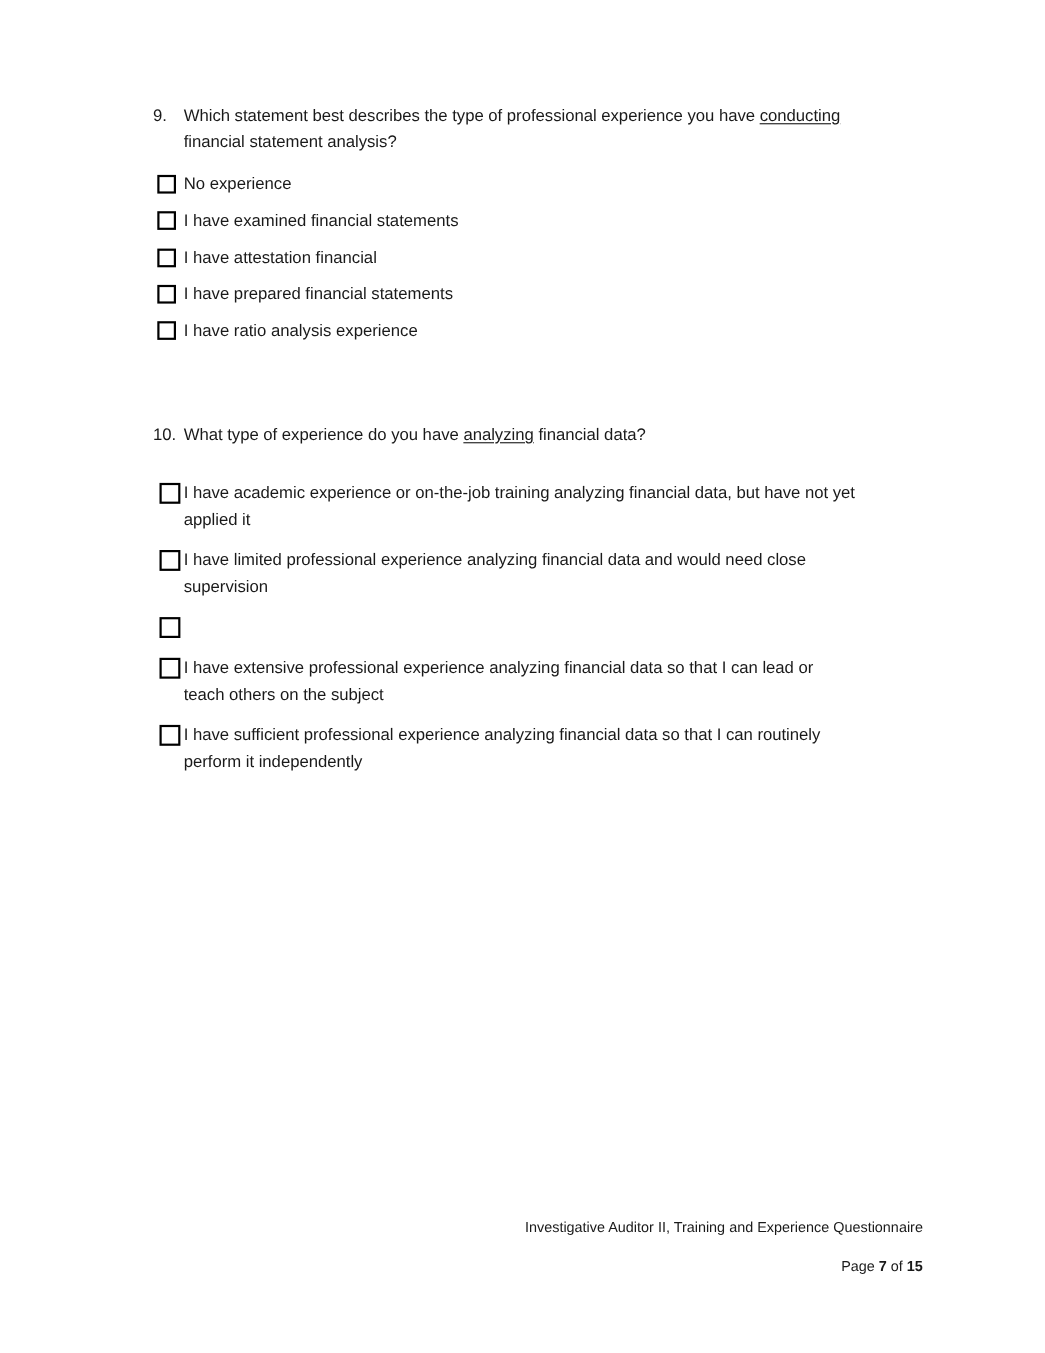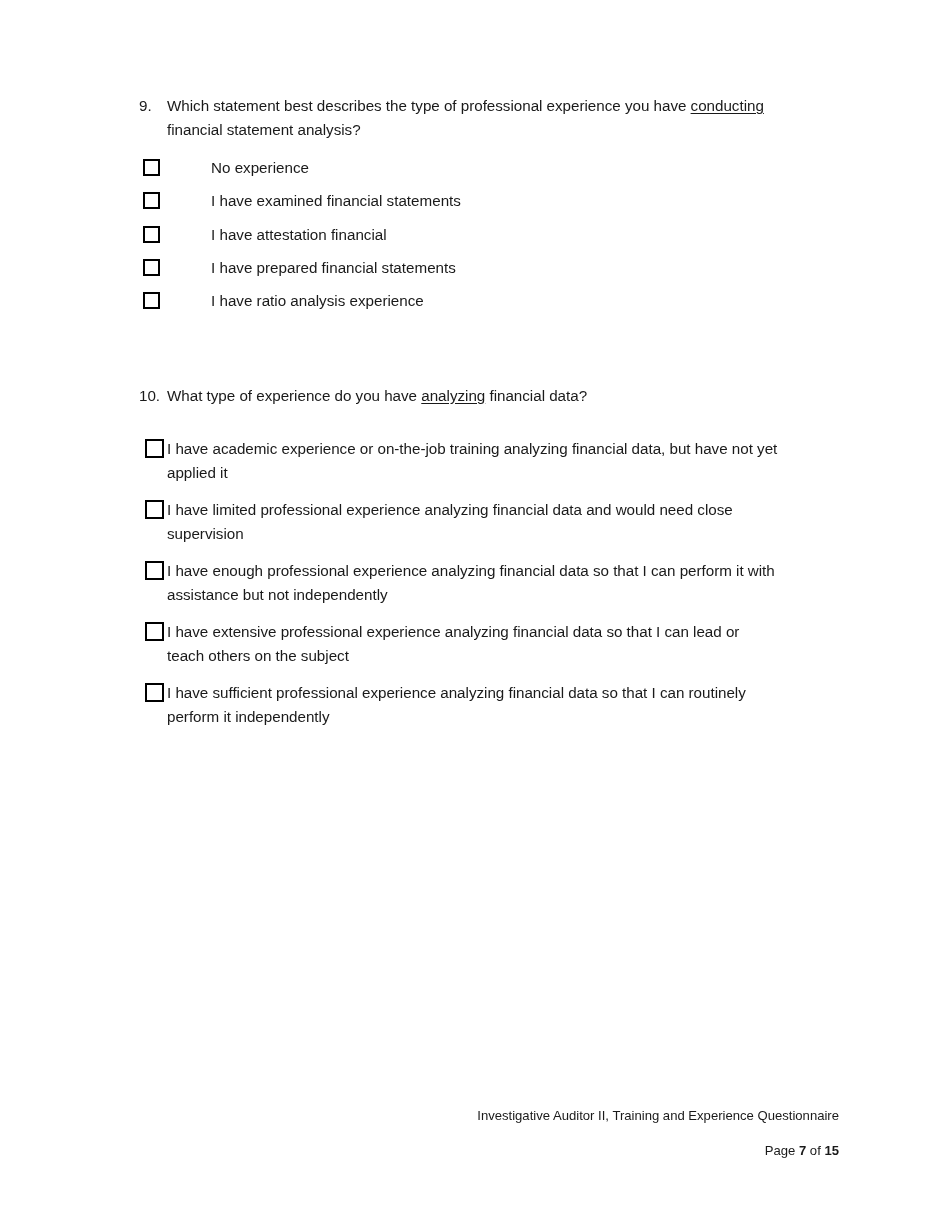--- a/index.html
+++ b/index.html
@@ -76,21 +76,20 @@
     top: 2px;
     width: 17px;
     height: 17px;
     border: 2px solid #000000;
     background: #ffffff;
   }
   #q9-options .option-label {
     font-size: 15.2px;
     line-height: 22px;
     white-space: nowrap;
-    margin-left: 44px;
   }
 
   
   #q10-options { margin-top: 29px; }
   #q10-options .option {
     position: relative;
     padding-left: 28px;
     margin-bottom: 13px;
     min-height: 24px;
   }
@@ -175,21 +174,20 @@
       <li class="option">
         <span class="checkbox"></span>
         <span class="option-label">I have academic experience or on-the-job training analyzing financial data, but have not yet applied it</span>
       </li>
       <li class="option">
         <span class="checkbox"></span>
         <span class="option-label">I have limited professional experience analyzing financial data and would need close supervision</span>
       </li>
       <li class="option">
         <span class="checkbox"></span>
-        <span class="option-label">I have enough professional experience analyzing financial data so that I can perform it with assistance but not independently</span>
       </li>
       <li class="option">
         <span class="checkbox"></span>
         <span class="option-label">I have extensive professional experience analyzing financial data so that I can lead or teach others on the subject</span>
       </li>
       <li class="option">
         <span class="checkbox"></span>
         <span class="option-label">I have sufficient professional experience analyzing financial data so that I can routinely perform it independently</span>
       </li>
     </ul>

